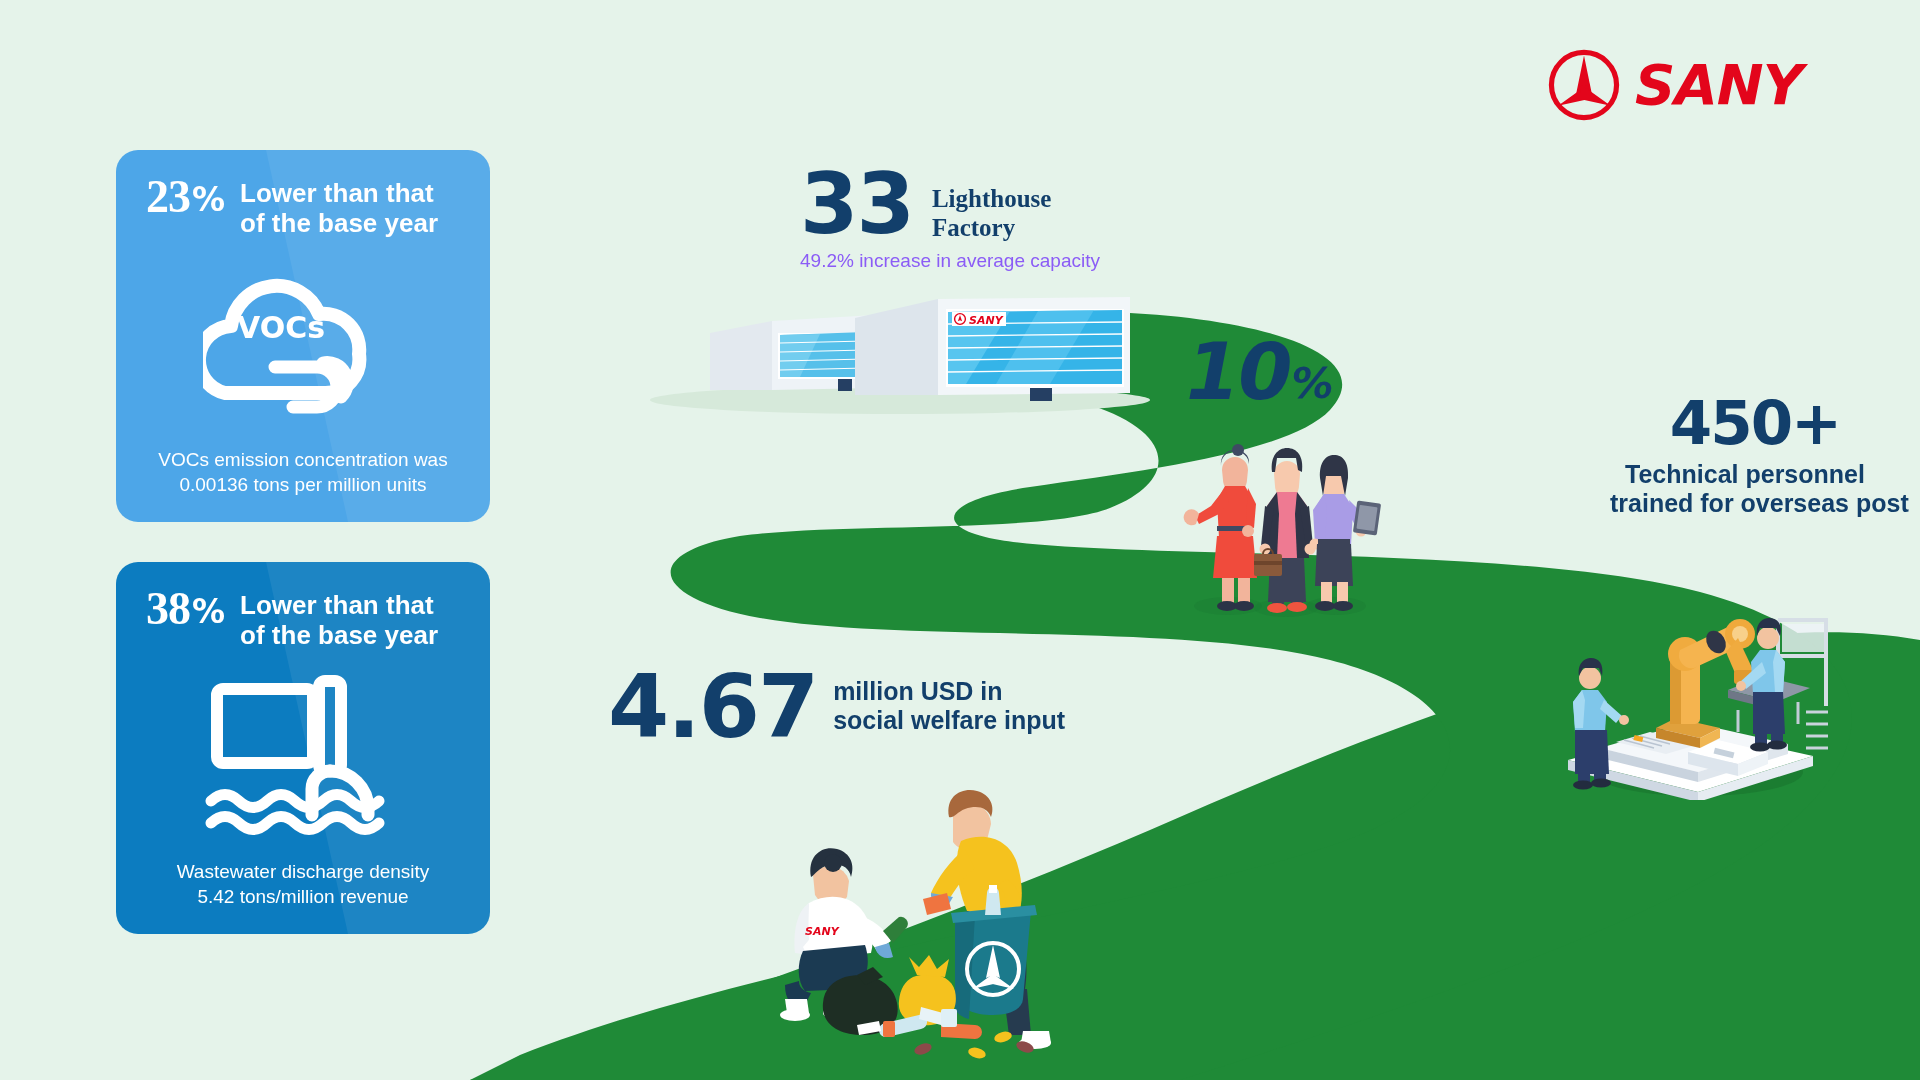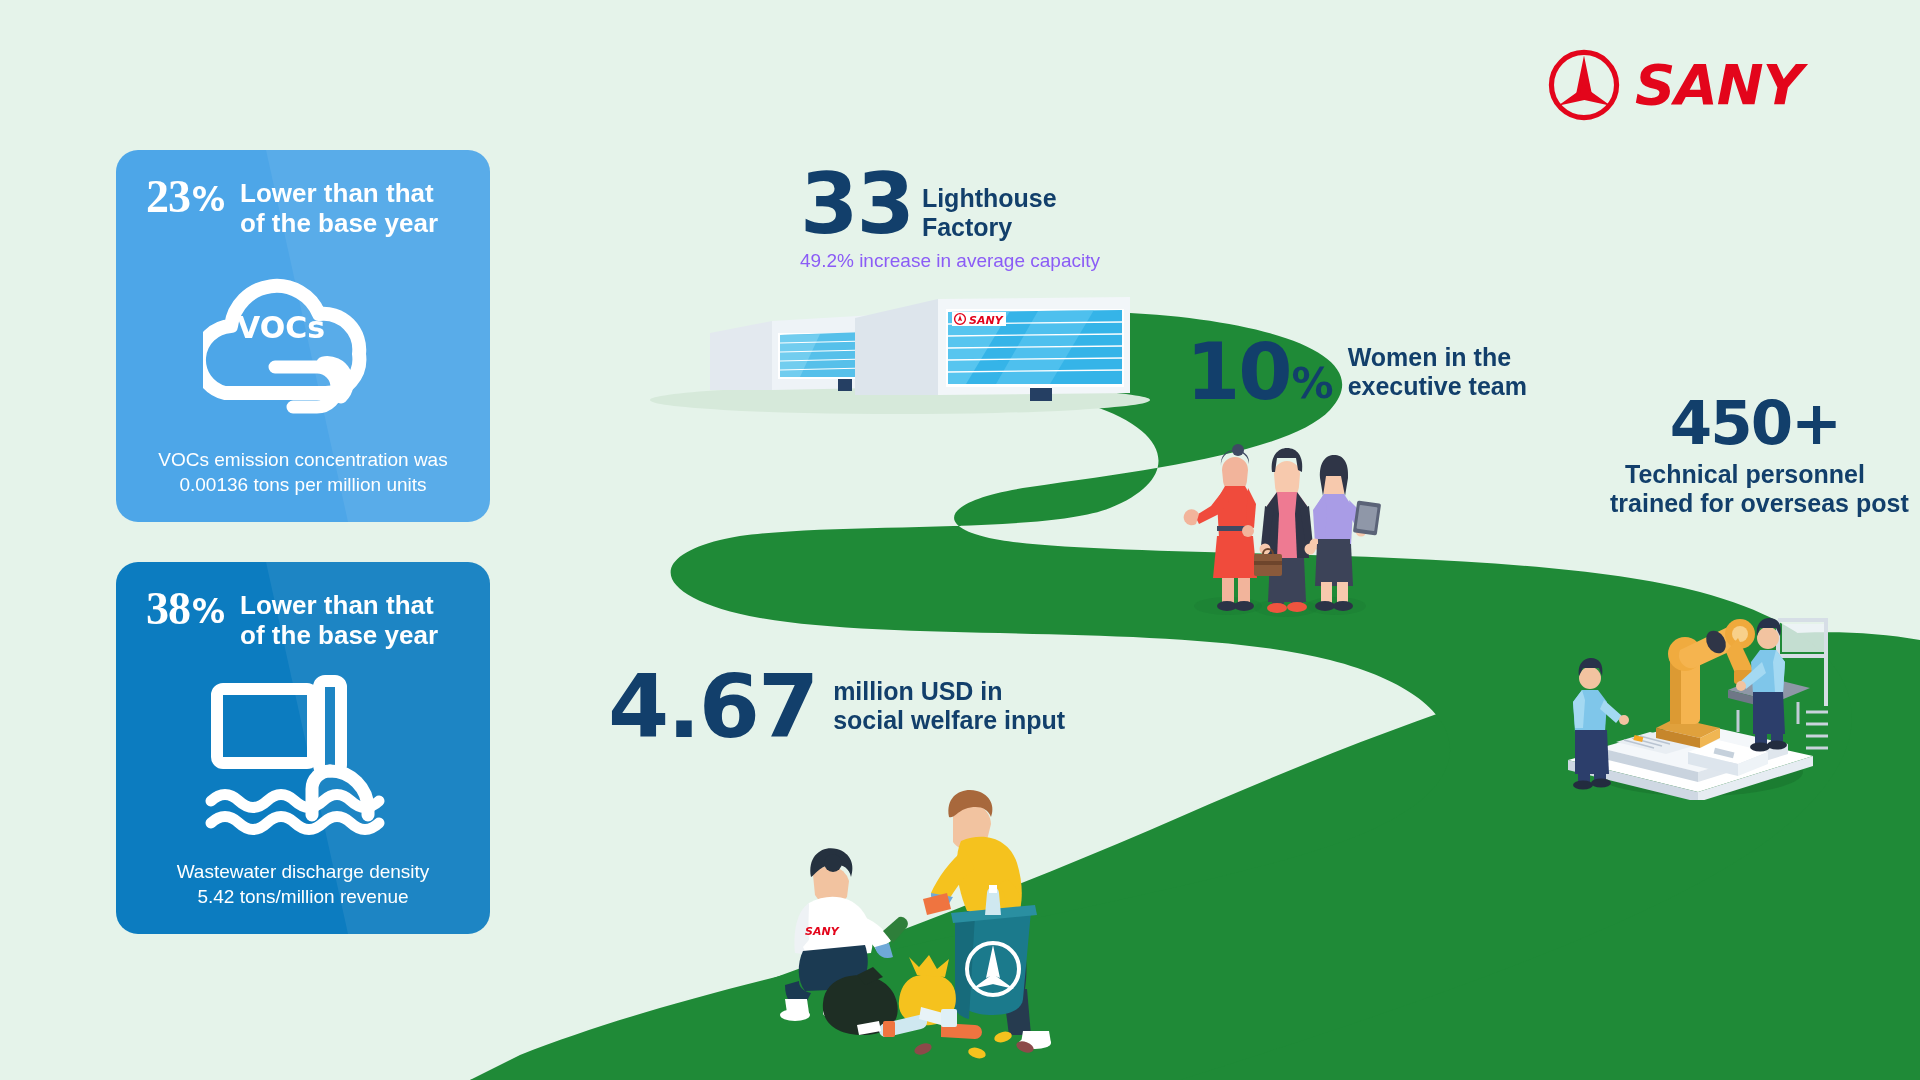--- a/index.html
+++ b/index.html
@@ -51,24 +51,24 @@
   .fstat .fnum {
     font-family:"DejaVu Sans", sans-serif; font-weight:800;
     color:#123f6b; line-height:0.88; letter-spacing:-2px;
   }
   .fstat .ftext { font-size:25px; line-height:1.16; font-weight:600; color:#123f6b; }
   .fstat .fsub { font-size:19px; color:#8b5cf6; margin-top:8px; font-weight:500; }
 
   .stat-factory { left:800px; top:168px; }
   .stat-factory .row { display:flex; align-items:flex-end; }
   .stat-factory .fnum { font-size:84px; }
-  .stat-factory .ftext { margin-left:9px; margin-top:10px; }
+  .stat-factory .ftext { margin-left:19px; margin-top:10px;font-family:Liberation Serif, serif; }
 
   .stat-women { left:1186px; top:338px; }
-  .stat-women .row { display:flex; align-items:flex-end; }
+  .stat-women .row { display:flex; align-items:center;font-style:italic; }
   .stat-women .fnum { font-size:78px; display:flex; align-items:flex-end; }
   .stat-women .fnum .sym { font-size:42px; font-weight:800; margin-left:1px; position:relative; top:-4px; }
   .stat-women .ftext { margin-left:16px; margin-bottom:6px; }
 
   .stat-tech { left:1620px; top:396px; text-align:center; width:270px; }
   .stat-tech .fnum { font-size:61px; }
   .stat-tech .ftext { margin-top:10px; white-space:nowrap; position:relative; left:-10px; }
 
   .stat-welfare { left:608px; top:668px; }
   .stat-welfare .row { display:flex; align-items:flex-end; }
@@ -463,24 +463,20 @@
     </div>
     <div class="fsub">49.2% increase in average capacity</div>
   </div>
 
   <div class="fstat stat-women">
     <div class="row">
       <div class="fnum">
         <span>10</span>
           <span class="sym">%</span>
       </div>
-      <div class="ftext">
-        <div>Women in the</div>
-        <div>executive team</div>
-      </div>
     </div>
   </div>
 
   <div class="fstat stat-tech">
     <div class="fnum">450+</div>
     <div class="ftext">
       <div>Technical personnel</div>
       <div>trained for overseas post</div>
     </div>
   </div>

